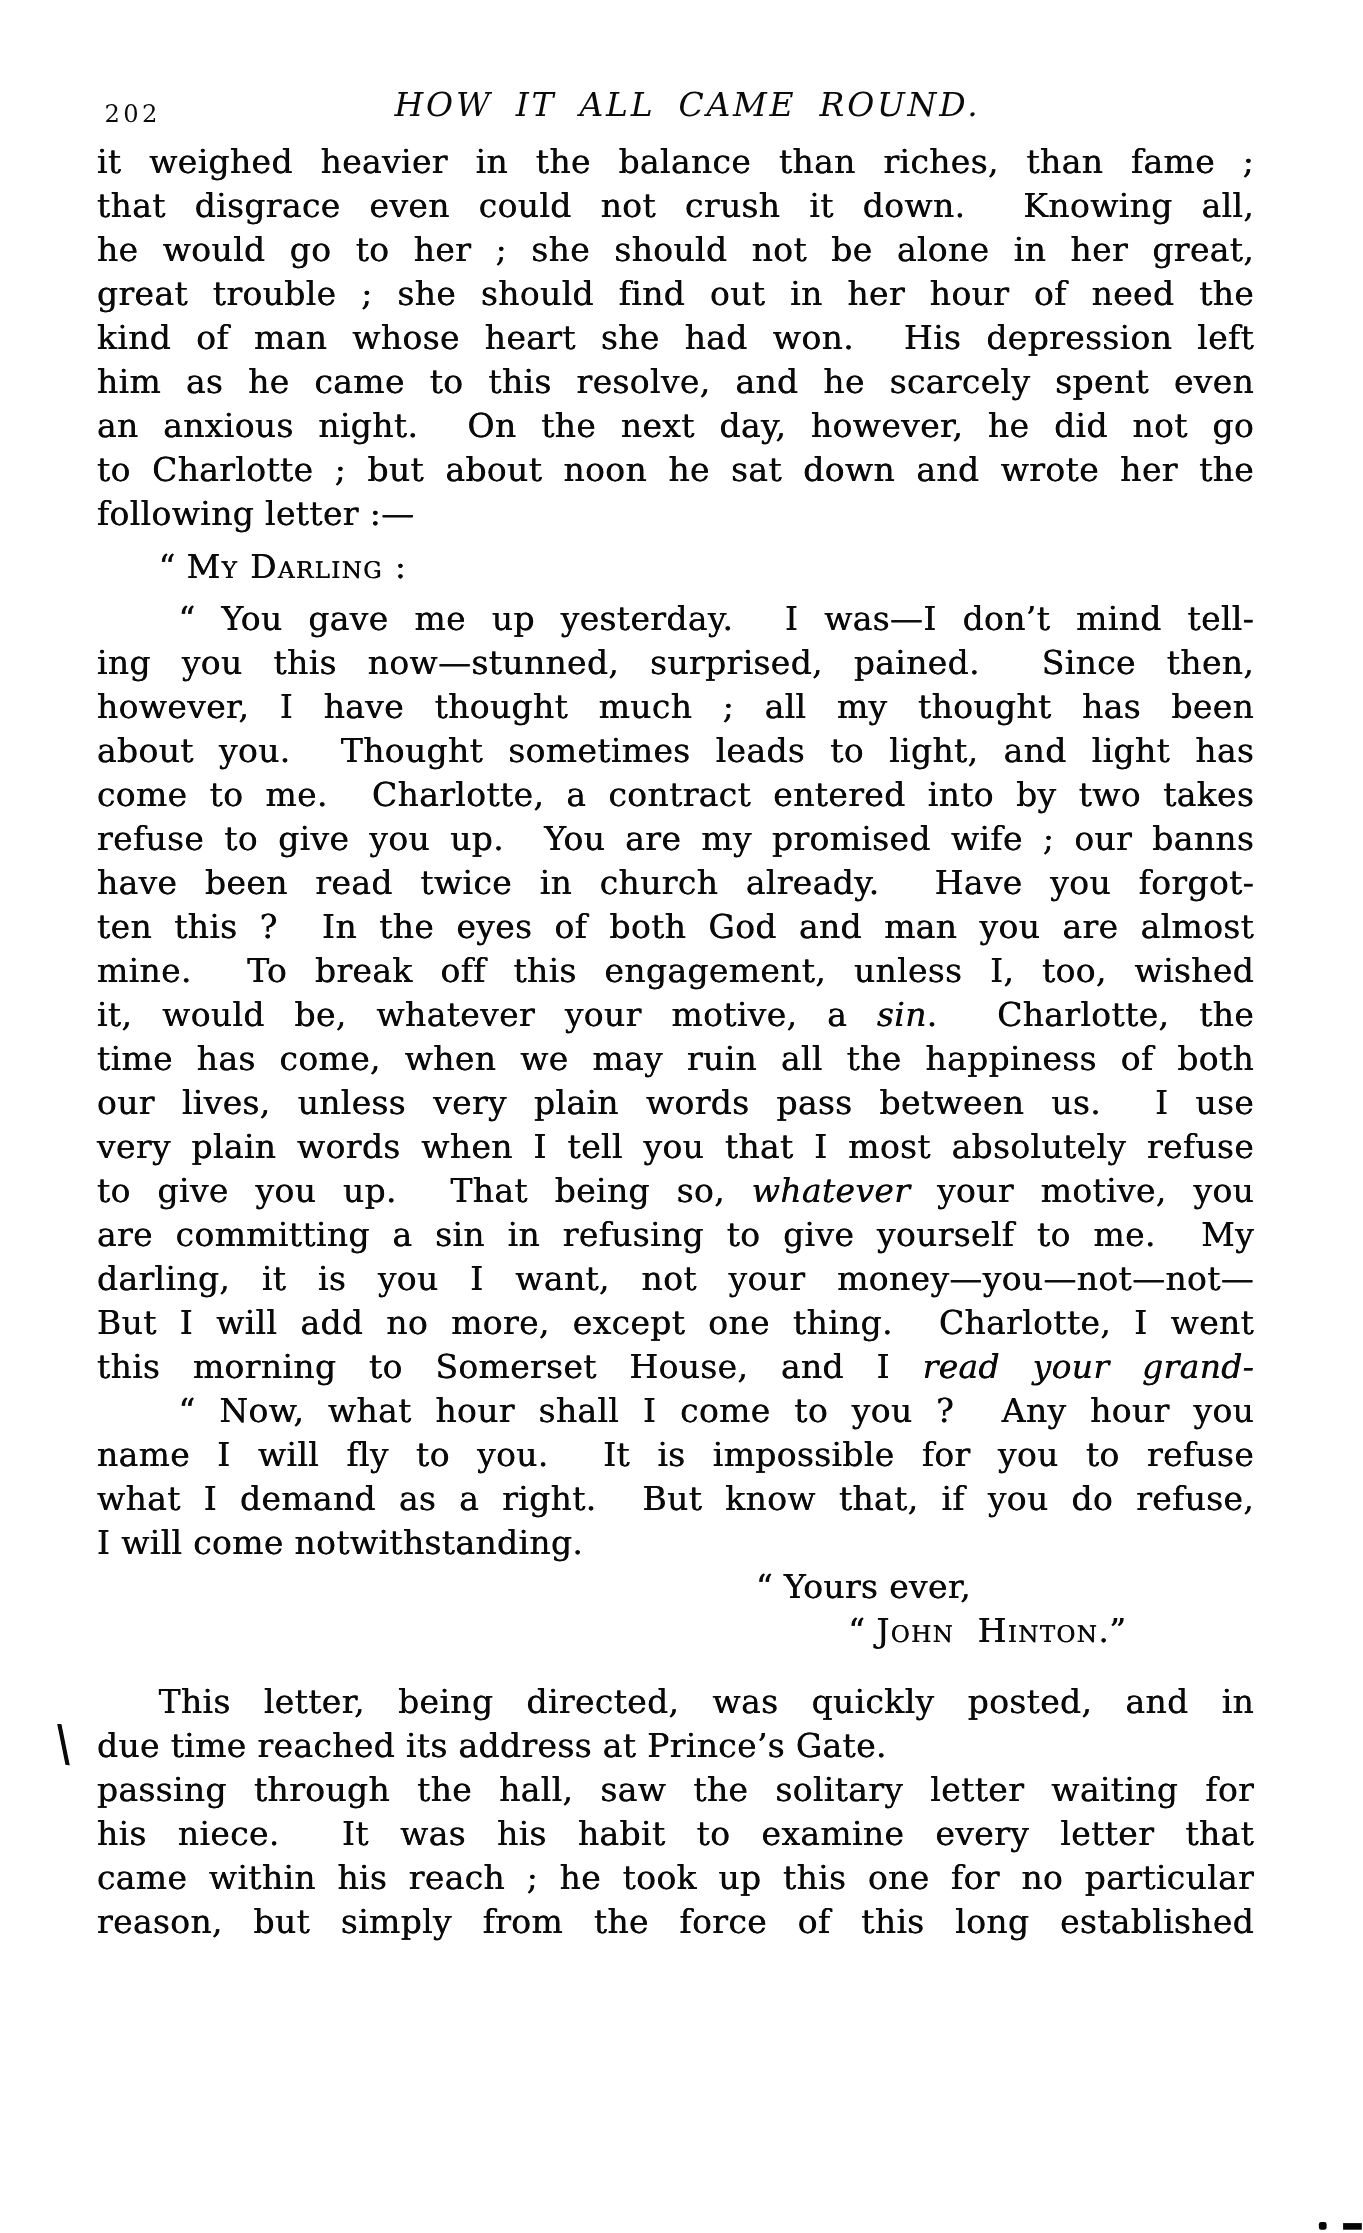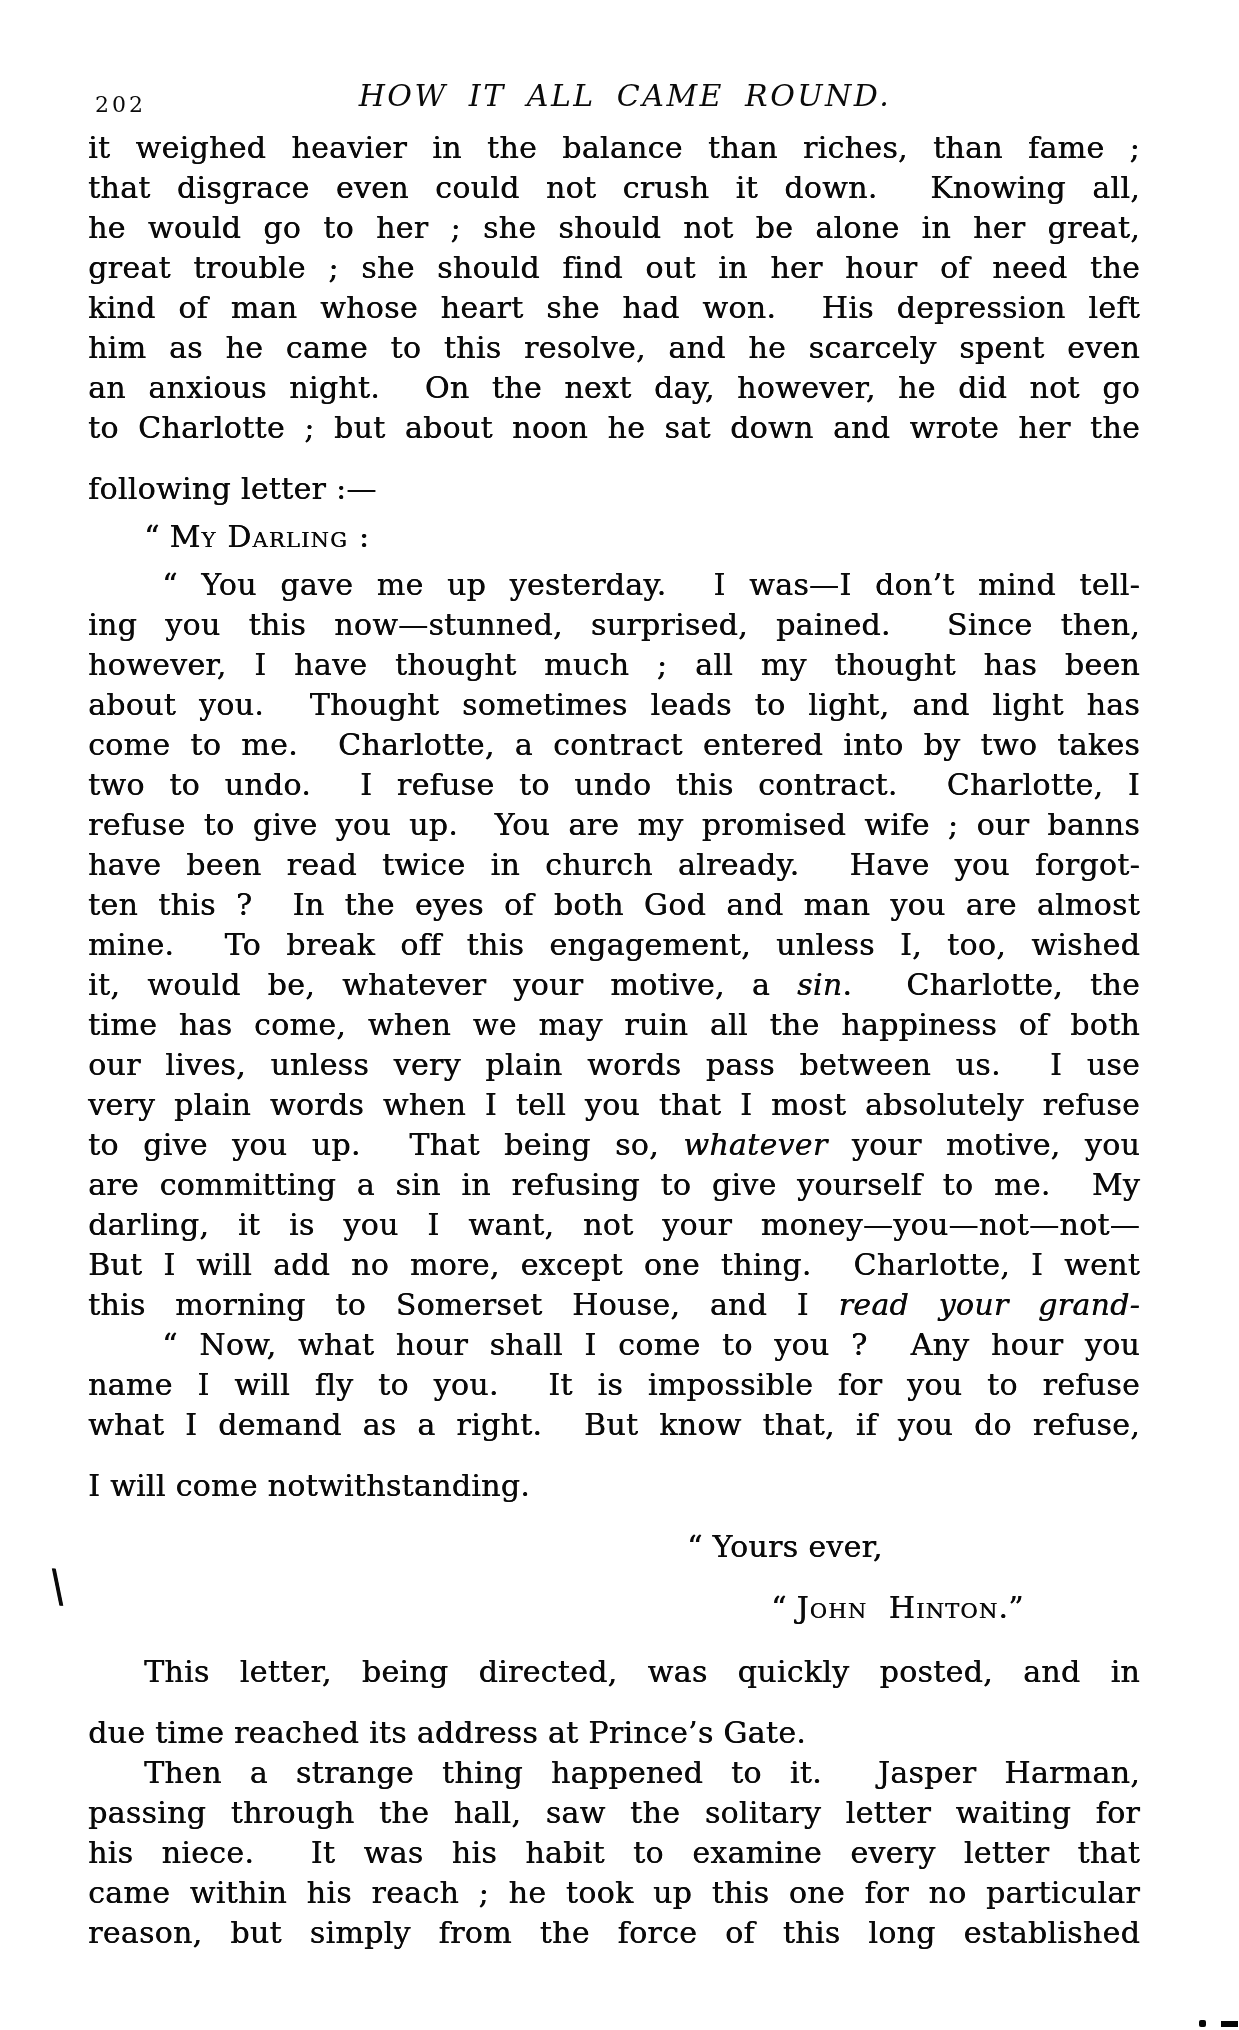--- a/index.html
+++ b/index.html
@@ -15,21 +15,21 @@
     text-align:center;padding-left:22px;
     font-style:italic;font-size:30px;letter-spacing:2.5px;word-spacing:9px;
   }
   .text-column{position:absolute;left:88px;top:128px;width:1052px;}
   .line{
     font-size:30px;line-height:40px;letter-spacing:0.3px;
     white-space:pre-wrap;
     text-align:justify;text-align-last:justify;
     text-shadow:0.4px 0 0 currentColor;
   }
-  .nojust{text-align:left;text-align-last:auto;margin-top:21px;}
+  .nojust{text-align:left;text-align-last:auto;}
   .it{font-style:italic;}
   .sc{font-variant:small-caps;letter-spacing:1.2px;}
   .stray-mark{
     position:absolute;left:50px;top:1560px;
     font-size:44px;color:#0a0a0a;transform:rotate(6deg);
     text-shadow:0.5px 0 0 currentColor;
   }
   .corner-dot{position:absolute;left:1199px;top:2020px;width:7px;height:7px;background:#050505;border-radius:2px;}
   .corner-dash{position:absolute;left:1221px;top:2021px;width:17px;height:6px;background:#050505;}
 </style>
@@ -57,21 +57,20 @@
       </div>
       <div>
         <div class="line nojust" style="text-indent: 56px; margin-top: 8px;"><span>“ </span><span class="sc">My Darling :</span></div>
       </div>
       <div>
         <div class="line" style="text-indent: 74px; margin-top: 8px;"><span>“ You gave me up yesterday.  I was—I don’t mind tell-</span></div>
         <div class="line"><span>ing you this now—stunned, surprised, pained.  Since then,</span></div>
         <div class="line"><span>however, I have thought much ; all my thought has been</span></div>
         <div class="line"><span>about you.  Thought sometimes leads to light, and light has</span></div>
         <div class="line"><span>come to me.  Charlotte, a contract entered into by two takes</span></div>
-        <div class="line"><span>two to undo.  I refuse to undo this contract.  Charlotte, I</span></div>
         <div class="line"><span>refuse to give you up.  You are my promised wife ; our banns</span></div>
         <div class="line"><span>have been read twice in church already.  Have you forgot-</span></div>
         <div class="line"><span>ten this ?  In the eyes of both God and man you are almost</span></div>
         <div class="line"><span>mine.  To break off this engagement, unless I, too, wished</span></div>
         <div class="line"><span>it, would be, whatever your motive, a </span><span class="it">sin</span><span>.  Charlotte, the</span></div>
         <div class="line"><span>time has come, when we may ruin all the happiness of both</span></div>
         <div class="line"><span>our lives, unless very plain words pass between us.  I use</span></div>
         <div class="line"><span>very plain words when I tell you that I most absolutely refuse</span></div>
         <div class="line"><span>to give you up.  That being so, </span><span class="it">whatever</span><span> your motive, you</span></div>
         <div class="line"><span>are committing a sin in refusing to give yourself to me.  My</span></div>
@@ -87,21 +86,20 @@
       </div>
       <div>
         <div class="line nojust" style="margin-left: 599px;"><span>“ Yours ever,</span></div>
         <div class="line nojust" style="margin-left: 683px;"><span>“ </span><span class="sc">John  Hinton</span><span>.”</span></div>
       </div>
       <div>
         <div class="line" style="text-indent: 56px; margin-top: 24px;"><span>This letter, being directed, was quickly posted, and in</span></div>
         <div class="line nojust"><span>due time reached its address at Prince’s Gate.</span></div>
       </div>
       <div>
-        <div class="line" style="text-indent: 56px;"><span>Then a strange thing happened to it.  Jasper Harman,</span></div>
         <div class="line"><span>passing through the hall, saw the solitary letter waiting for</span></div>
         <div class="line"><span>his niece.  It was his habit to examine every letter that</span></div>
         <div class="line"><span>came within his reach ; he took up this one for no particular</span></div>
         <div class="line"><span>reason, but simply from the force of this long established</span></div>
       </div>
     </div>
 
   <div class="stray-mark">\</div>
   <div class="corner-dot"></div>
   <div class="corner-dash"></div>

